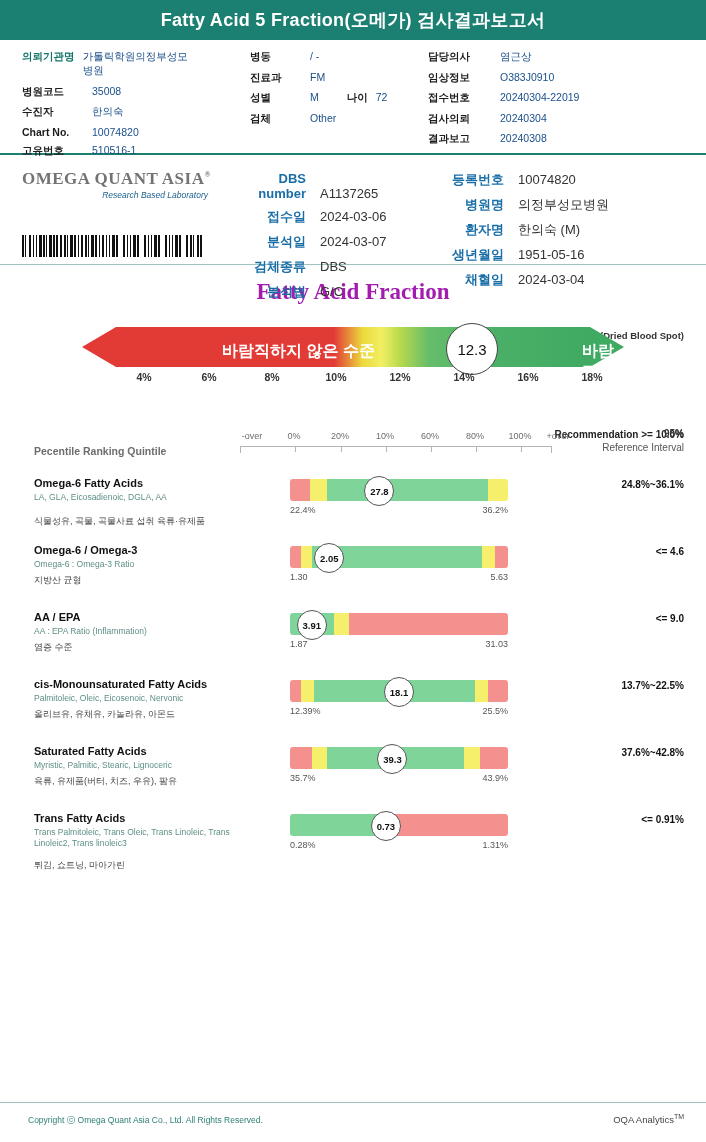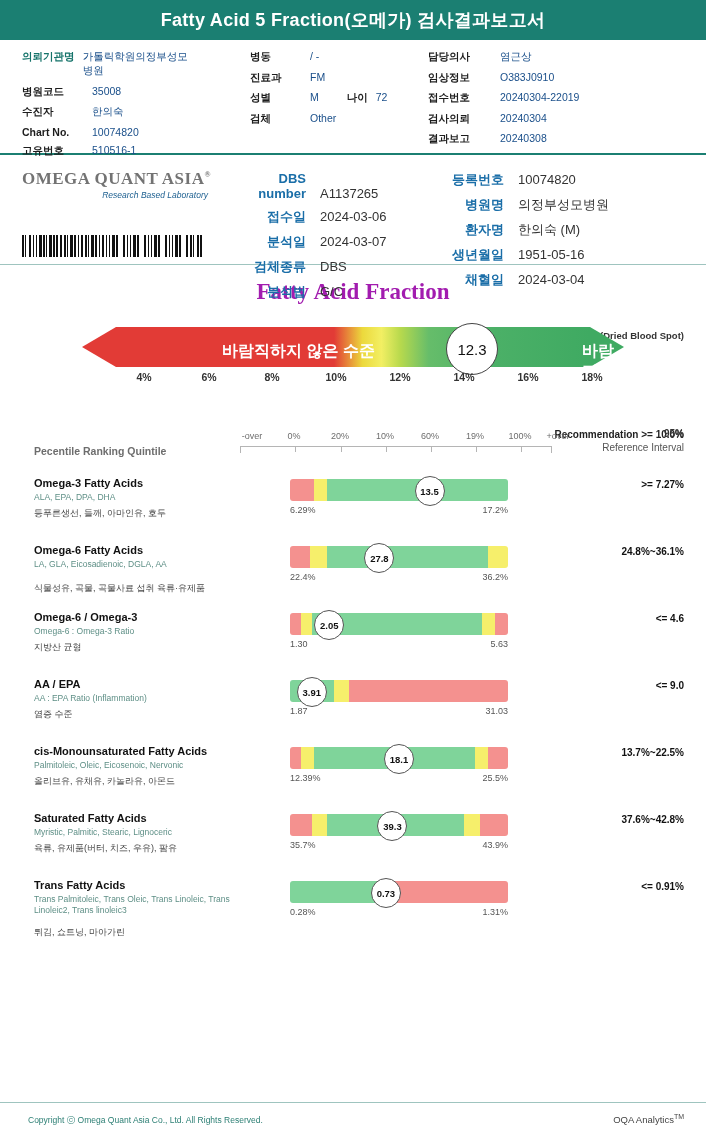--- a/index.html
+++ b/index.html
@@ -365,56 +365,40 @@
   </div>
 
   <div class="pct-head">
     <div class="pct-title">Pecentile Ranking Quintile</div>
     <div class="pct-scale">
       <div class="lab" style="left:12px">-over</div>
       <div class="lab" style="left:54px">0%</div>
       <div class="lab" style="left:100px">20%</div>
       <div class="lab" style="left:145px">10%</div>
       <div class="lab" style="left:190px">60%</div>
-      <div class="lab" style="left:235px">19%</div>
+      <div class="lab" style="left:235px">80%</div>
       <div class="lab" style="left:280px">100%</div>
       <div class="lab" style="left:318px">+over</div>
       <div class="pct-axis">
         <div class="pct-tick" style="left:54px"></div>
         <div class="pct-tick" style="left:100px"></div>
         <div class="pct-tick" style="left:145px"></div>
         <div class="pct-tick" style="left:190px"></div>
         <div class="pct-tick" style="left:235px"></div>
         <div class="pct-tick" style="left:280px"></div>
       </div>
     </div>
     <div class="ref-title">
       <b>95%</b><br>
       <span>Reference Interval</span>
     </div>
   </div>
 
   <div class="rows">
 
-    <div class="arow">
-      <div class="a-name">Omega-3 Fatty Acids</div>
-      <div class="a-sub">ALA, EPA, DPA, DHA</div>
-      <div class="a-kor" style="top:32px">등푸른생선, 들깨, 아마인유, 호두</div>
-      <div class="bar-wrap">
-        <div class="bar">
-          <div class="seg red" style="width:11%"></div>
-          <div class="seg yellow" style="width:6%"></div>
-          <div class="seg green" style="width:83%"></div>
-        </div>
-        <div class="bubble" style="left:64%">13.5</div>
-      </div>
-      <div class="rng-min">6.29%</div>
-      <div class="rng-max">17.2%</div>
-      <div class="a-ref">&gt;= 7.27%</div>
-    </div>
 
     <div class="arow">
       <div class="a-name">Omega-6 Fatty Acids</div>
       <div class="a-sub">LA, GLA, Eicosadienoic, DGLA, AA</div>
       <div class="a-kor" style="top:40px">식물성유, 곡물, 곡물사료 섭취 육류·유제품</div>
       <div class="bar-wrap">
         <div class="bar">
           <div class="seg red" style="width:9%"></div>
           <div class="seg yellow" style="width:8%"></div>
           <div class="seg green" style="width:74%"></div>

